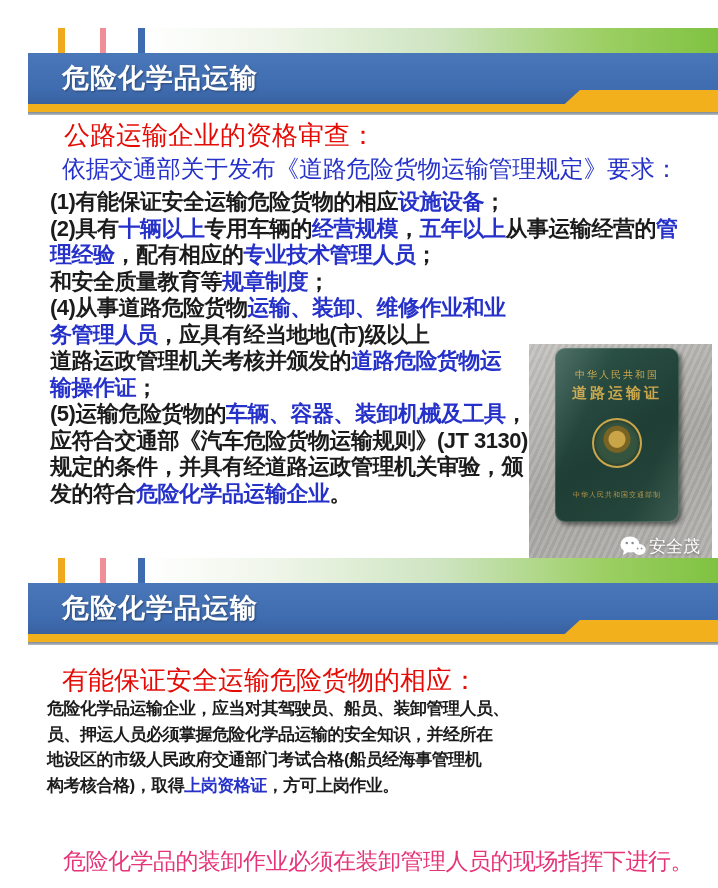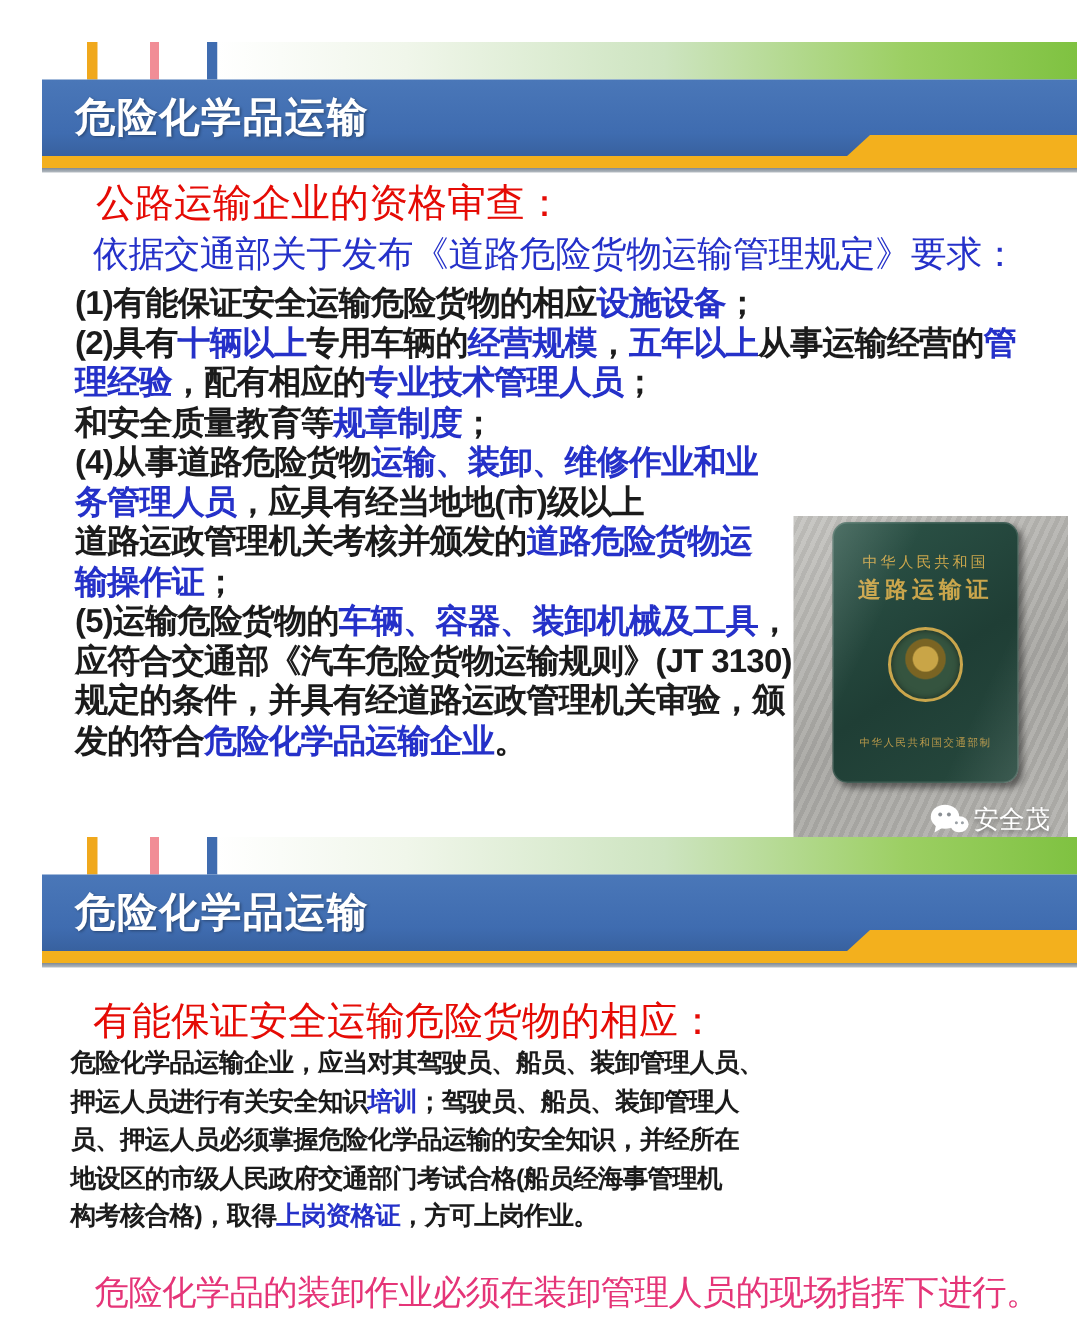--- a/index.html
+++ b/index.html
@@ -19,21 +19,21 @@
   .green-bar{
     position:absolute;left:145px;top:28px;width:573px;height:25px;
     background:linear-gradient(to right,#ffffff 0%,#f0f6ea 22%,#cde4c0 52%,#9ccf63 80%,var(--header-green,#7fc241) 100%);
   }
   .banner{
     position:absolute;left:28px;top:53px;width:690px;height:51px;
     background:linear-gradient(180deg,#4a77b8 0%,var(--banner-blue,#3f6cb0) 70%,#38619f 100%);
     border-bottom:1px solid #2e5590;
   }
   .banner-title{
-    display:block;padding-left:22px;line-height:51px;
+    display:block;padding-left:34px;line-height:51px;
     color:#ffffff;font-size:27px;font-weight:bold;letter-spacing:1px;
     text-shadow:1px 1px 2px rgba(0,0,0,.35);
   }
   .yellow-strip{position:absolute;left:28px;top:104px;width:690px;height:8px;background:var(--banner-yellow,#f3b01d);}
   .yellow-wedge{
     position:absolute;left:556px;top:90px;width:162px;height:22px;
     background:var(--banner-yellow,#f3b01d);
     clip-path:polygon(24px 0,100% 0,100% 100%,0 100%);
   }
   .header-divider{position:absolute;left:28px;top:112px;width:690px;height:3px;
@@ -167,21 +167,20 @@
     <div class="banner">
       <span class="banner-title">危险化学品运输</span>
     </div>
     <div class="yellow-wedge"></div>
     <div class="yellow-strip"></div>
     <div class="header-divider"></div>
 
     <h2 class="red-heading s2-heading">有能保证安全运输危险货物的相应：</h2>
     <div class="body-lines s2-body">
         <div class="tline"><span class="run-k">危险化学品运输企业，应当对其驾驶员、船员、装卸管理人员、</span></div>
-        <div class="tline"><span class="run-k">押运人员进行有关安全知识</span><span class="run-b">培训</span><span class="run-k">；驾驶员、船员、装卸管理人</span></div>
         <div class="tline"><span class="run-k">员、押运人员必须掌握危险化学品运输的安全知识，并经所在</span></div>
         <div class="tline"><span class="run-k">地设区的市级人民政府交通部门考试合格(船员经海事管理机</span></div>
         <div class="tline"><span class="run-k">构考核合格)，取得</span><span class="run-b">上岗资格证</span><span class="run-k">，方可上岗作业。</span></div>
       </div>
     <p class="pink-highlight">危险化学品的装卸作业必须在装卸管理人员的现场指挥下进行。</p>
   </section>
 
 </div>
 
 </body></html>

